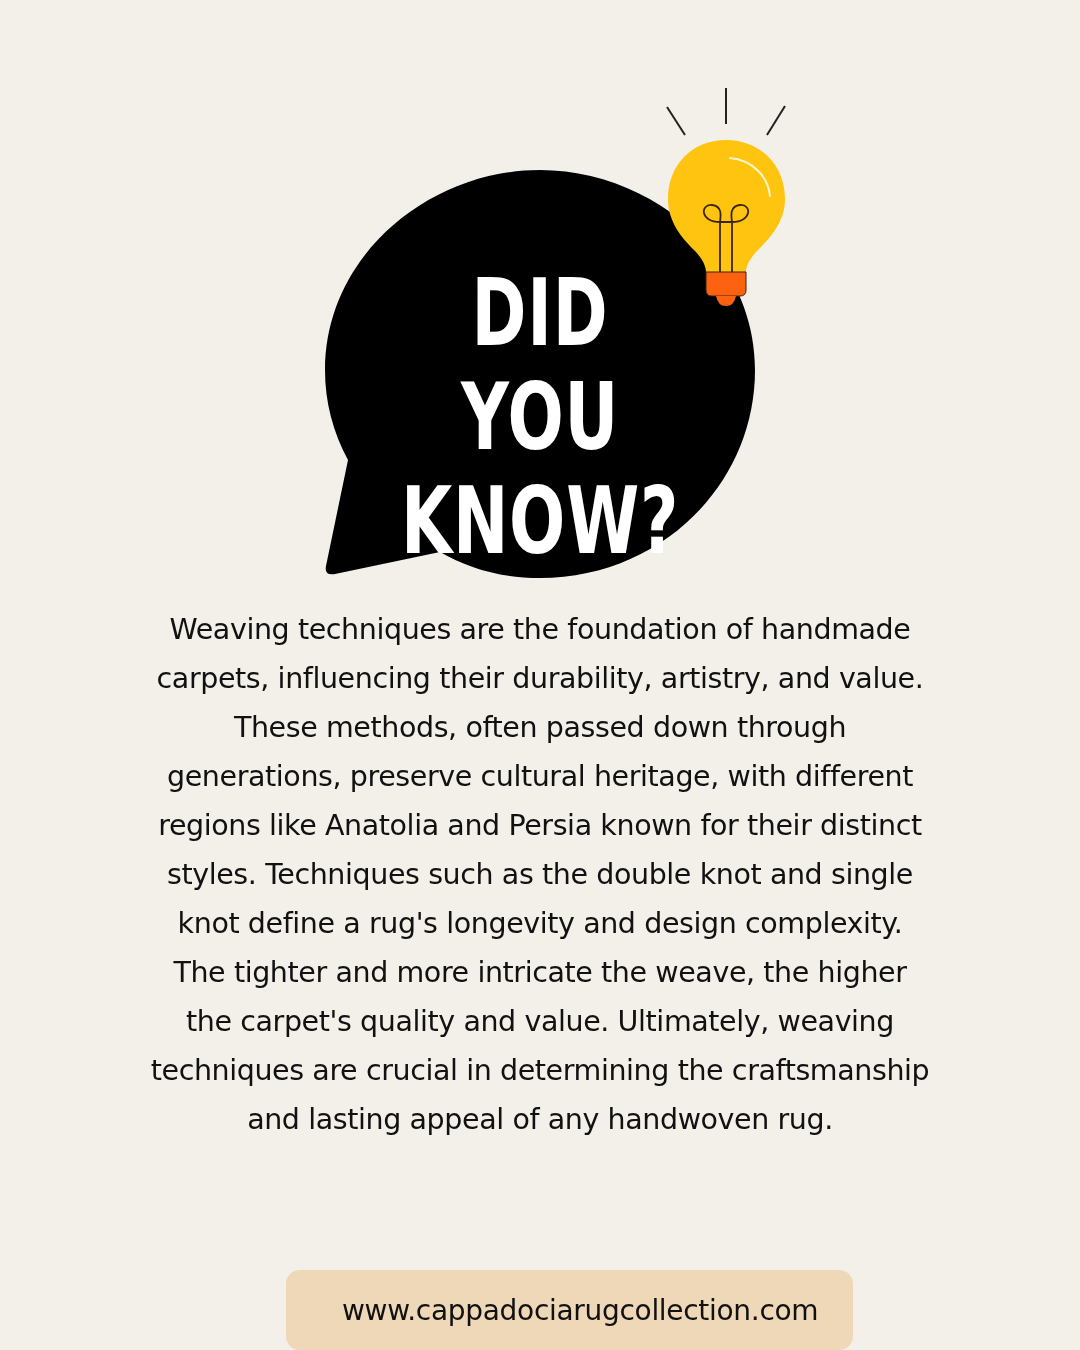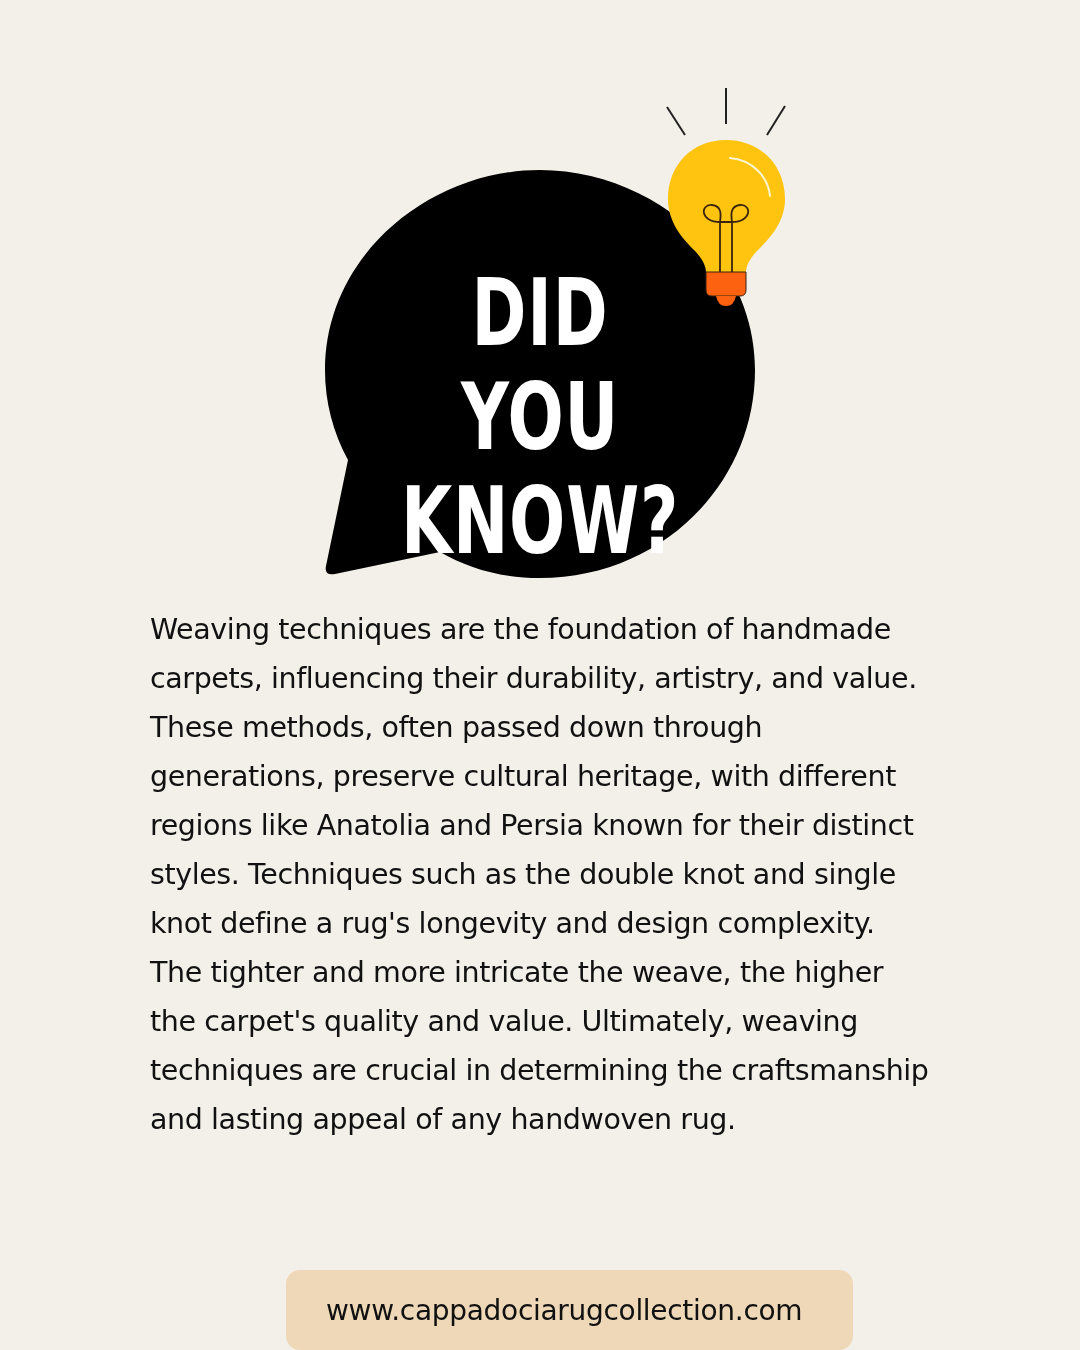--- a/index.html
+++ b/index.html
@@ -17,30 +17,30 @@
     font-family:"DejaVu Sans", sans-serif;
     font-weight:bold;
     font-size:92px; line-height:104px;
     letter-spacing:1px;
     transform:scaleX(0.72);
     transform-origin:center top;
   }
   .headline span { display:block; }
   .body-text {
     position:absolute; left:150px; top:605px; width:780px;
-    text-align:left; color:#111111;
+    text-align:center; color:#111111;
     font-family:"DejaVu Sans", sans-serif;
     font-size:28.5px; line-height:49px;
     letter-spacing:-0.4px;
   }
   .url-pill {
     position:absolute; left:286px; top:1270px; width:567px; height:80px;
     background:#efd8b8; border-radius:14px;
     display:flex; align-items:center;
-    box-sizing:border-box; padding-left:40px;
+    box-sizing:border-box; padding-left:56px;
   }
   .url-text {
     font-family:"DejaVu Sans", sans-serif;
     font-size:28px; color:#111111; letter-spacing:-0.3px;
   }
 </style>
 </head>
 <body>
 
 <div class="bubble-wrap">

